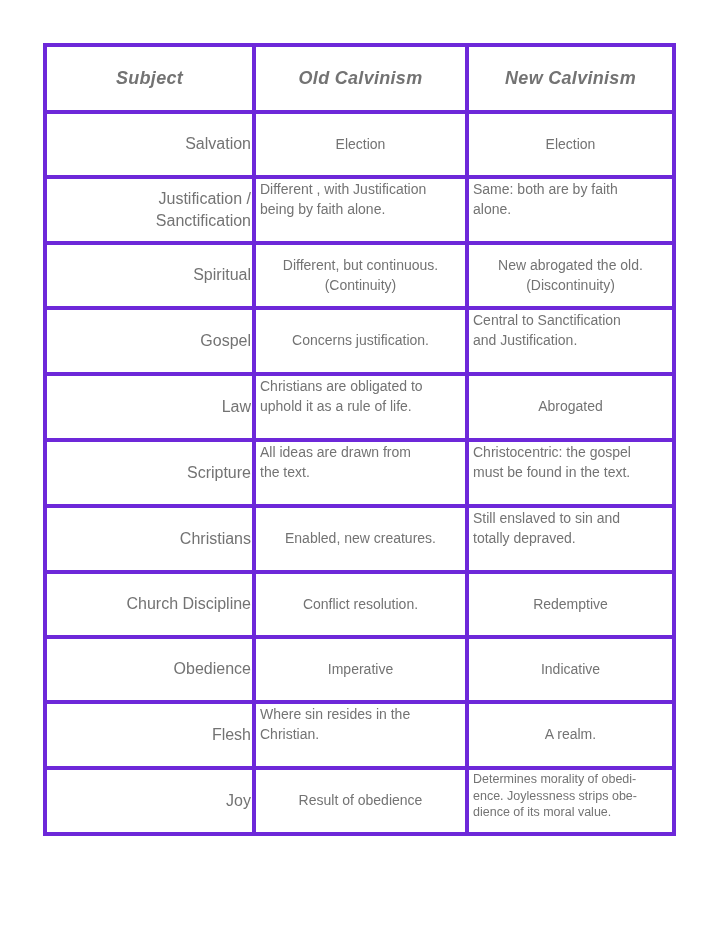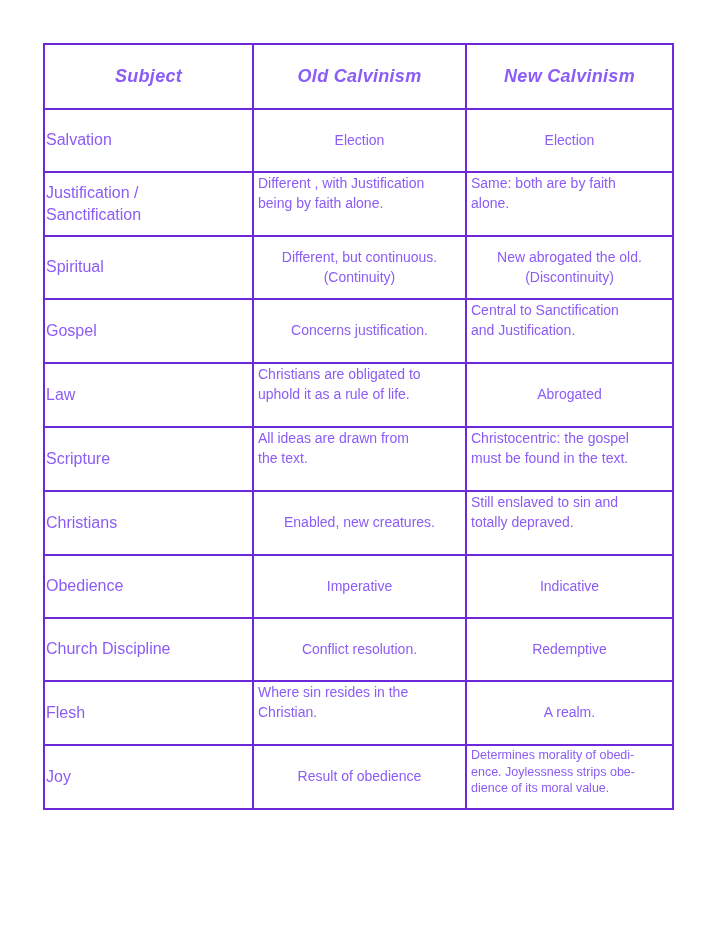--- a/index.html
+++ b/index.html
@@ -20,43 +20,43 @@
     left: 43px;
     top: 43px;
     width: 629px;
     border-collapse: collapse;
     table-layout: fixed;
   }
   col.c-subject { width: 209px; }
   col.c-old     { width: 213px; }
   col.c-new     { width: 207px; }
   th, td {
-    border: 2px solid #6d28d9;
-    color: #8b5cf6;
+    border: 4px solid #6d28d9;
+    color: #737373;
     overflow: hidden;
   }
   th {
     height: 61px;
     font-size: 18px;
     font-weight: bold;
     font-style: italic;
     text-align: center;
     vertical-align: middle;
     letter-spacing: 0.3px;
   }
   td {
     height: 61px;
     font-size: 14px;
     line-height: 1.4;
     white-space: pre-line;
     padding: 0 3px;
   }
   td.subject {
     font-size: 16px;
-    text-align: left;
+    text-align: right;
     vertical-align: middle;
     padding: 0 1px;
   }
   td.c {
     text-align: center;
     vertical-align: middle;
   }
   td.l {
     text-align: left;
     vertical-align: top;
@@ -124,28 +124,28 @@
         <td class="l">Christocentric: the gospel
 must be found in the text.</td>
       </tr>
       <tr>
         <td class="subject">Christians</td>
         <td class="c">Enabled, new creatures.</td>
         <td class="l">Still enslaved to sin and
 totally depraved.</td>
       </tr>
       <tr>
+        <td class="subject">Church Discipline</td>
+        <td class="c">Conflict resolution.</td>
+        <td class="c">Redemptive</td>
+      </tr>
+      <tr>
         <td class="subject">Obedience</td>
         <td class="c">Imperative</td>
         <td class="c">Indicative</td>
-      </tr>
-      <tr>
-        <td class="subject">Church Discipline</td>
-        <td class="c">Conflict resolution.</td>
-        <td class="c">Redemptive</td>
       </tr>
       <tr>
         <td class="subject">Flesh</td>
         <td class="l">Where sin resides in the
 Christian.</td>
         <td class="c">A realm.</td>
       </tr>
       <tr>
         <td class="subject">Joy</td>
         <td class="c">Result of obedience</td>

